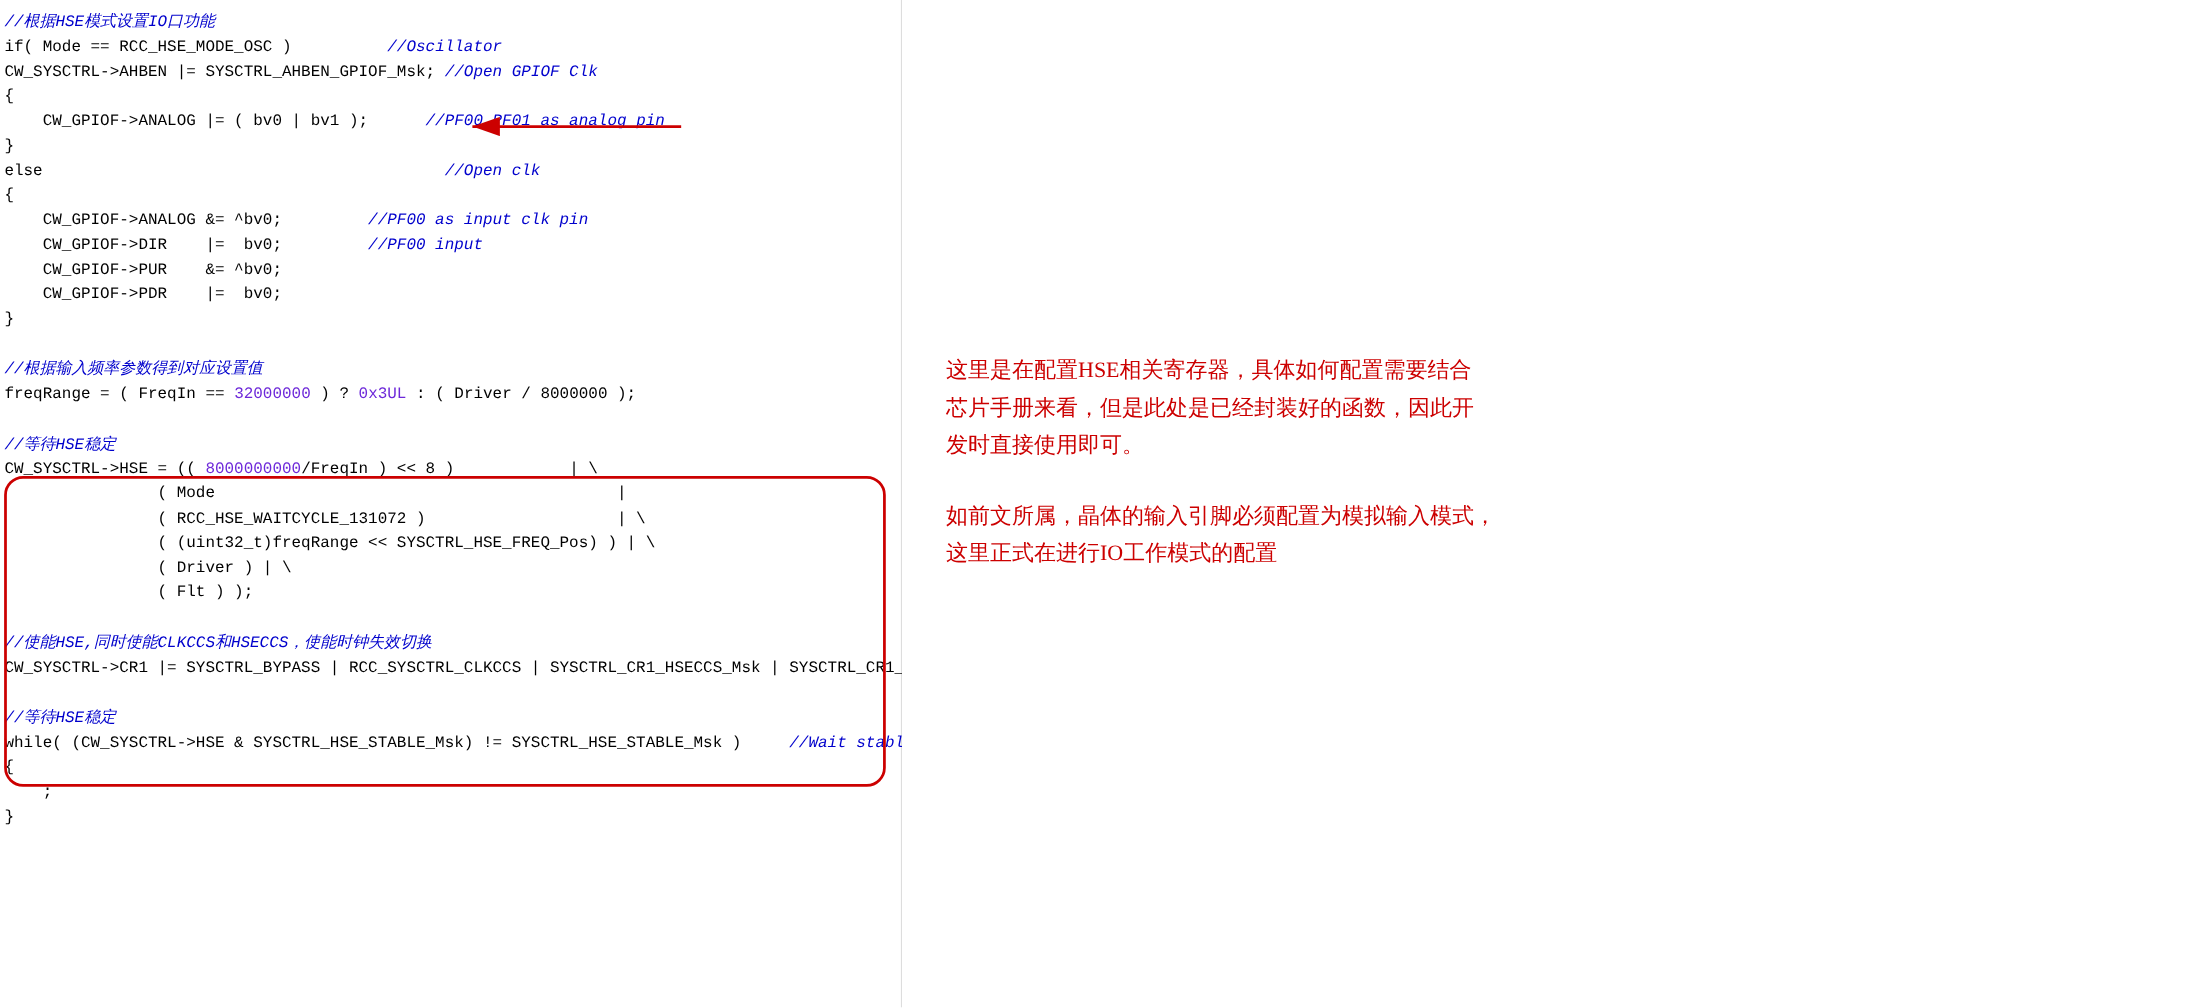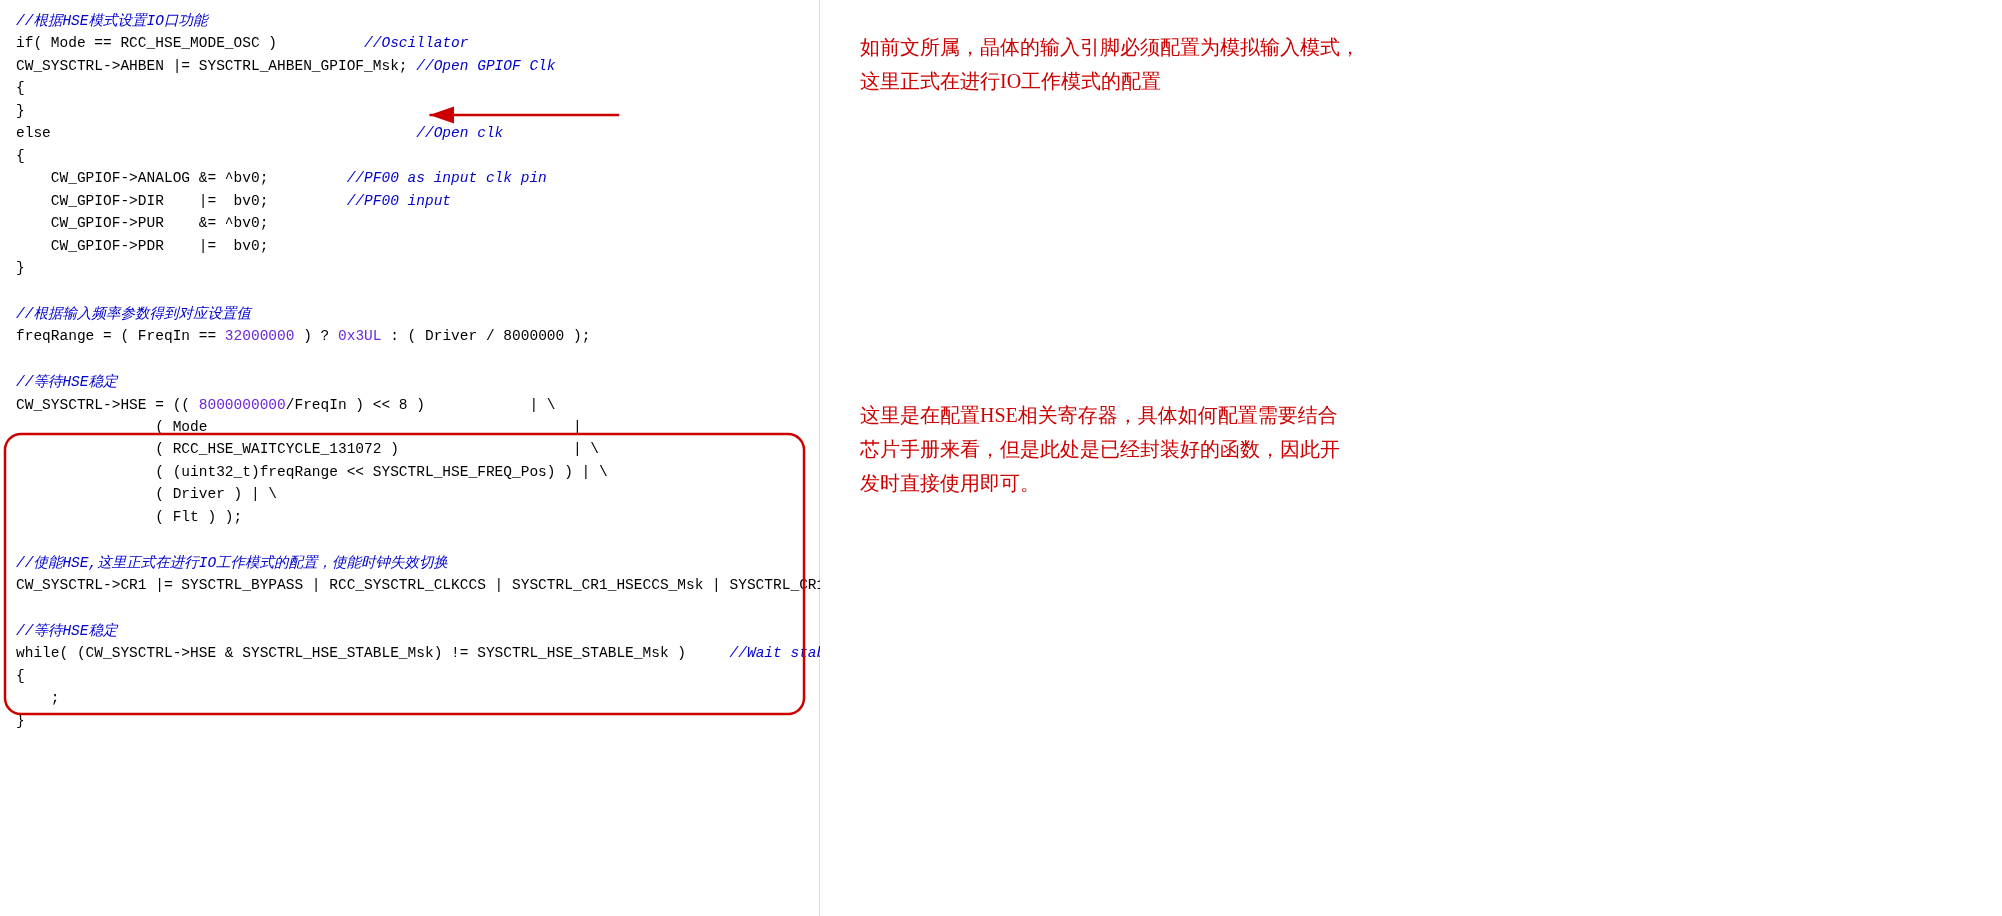--- a/index.html
+++ b/index.html
@@ -9,21 +9,21 @@
       font-size: 15px;
       width: 2002px;
       min-height: 916px;
       display: flex;
       overflow: hidden;
     }
     .code-panel {
       width: 820px;
       min-height: 916px;
       background: #ffffff;
-      padding: 10px 16px;
+      padding: 10px 4px;
       border-right: 1px solid #ddd;
       position: relative;
     }
     .annotation-panel {
       flex: 1;
       padding: 20px 40px;
       background: #ffffff;
       position: relative;
     }
     .code-line {
@@ -70,51 +70,52 @@
     <line x1="620" y1="115" x2="430" y2="115" stroke="#cc0000" stroke-width="2.5" marker-end="url(#arrowhead)"></line>
 
     <rect x="5" y="434" width="800" height="280" rx="16" ry="16" fill="none" stroke="#cc0000" stroke-width="2.5"></rect>
   </svg>
 
   <div id="code-container">
       <div class="code-line"><span class="comment-blue">//根据HSE模式设置IO口功能</span></div>
       <div class="code-line"><span class="text-black">if( Mode == RCC_HSE_MODE_OSC )          </span><span class="comment-blue">//Oscillator</span></div>
       <div class="code-line"><span class="text-black">CW_SYSCTRL-&gt;AHBEN |= SYSCTRL_AHBEN_GPIOF_Msk; </span><span class="comment-blue">//Open GPIOF Clk</span></div>
       <div class="code-line text-black">{</div>
+      <div class="code-line"><span class="text-black">    CW_GPIOF-&gt;ANALOG |= ( bv0 | bv1 );</span><span class="comment-blue">      //PF00 PF01 as analog pin</span></div>
       <div class="code-line text-black">}</div>
       <div class="code-line"><span class="text-black">else                                          </span><span class="comment-blue">//Open clk</span></div>
       <div class="code-line text-black">{</div>
       <div class="code-line"><span class="text-black">    CW_GPIOF-&gt;ANALOG &amp;= ^bv0;         </span><span class="comment-blue">//PF00 as input clk pin</span></div>
       <div class="code-line"><span class="text-black">    CW_GPIOF-&gt;DIR    |=  bv0;         </span><span class="comment-blue">//PF00 input</span></div>
       <div class="code-line text-black">    CW_GPIOF-&gt;PUR    &amp;= ^bv0;</div>
       <div class="code-line text-black">    CW_GPIOF-&gt;PDR    |=  bv0;</div>
       <div class="code-line text-black">}</div>
       <div class="empty-line"></div>
       <div class="code-line"><span class="comment-blue">//根据输入频率参数得到对应设置值</span></div>
       <div class="code-line"><span class="text-black">freqRange = ( FreqIn == </span><span class="number-green">32000000</span><span class="text-black"> ) ? </span><span class="number-green">0x3UL</span><span class="text-black"> : ( Driver / </span><span class="text-black">8000000 );</span></div>
       <div class="empty-line"></div>
       <div class="code-line"><span class="comment-blue">//等待HSE稳定</span></div>
       <div class="code-line"><span class="text-black">CW_SYSCTRL-&gt;HSE = (( </span><span class="number-green">8000000000</span><span class="text-black">/FreqIn ) &lt;&lt; 8 )            | \</span></div>
       <div class="code-line text-black">                ( Mode                                          |</div>
       <div class="code-line text-black">                ( RCC_HSE_WAITCYCLE_131072 )                    | \</div>
       <div class="code-line text-black">                ( (uint32_t)freqRange &lt;&lt; SYSCTRL_HSE_FREQ_Pos) ) | \</div>
       <div class="code-line text-black">                ( Driver ) | \</div>
       <div class="code-line text-black">                ( Flt ) );</div>
       <div class="empty-line"></div>
-      <div class="code-line"><span class="comment-blue">//使能HSE,这里正式在进行IO工作模式的配置，使能时钟失效切换</span></div>
+      <div class="code-line"><span class="comment-blue">//使能HSE,同时使能CLKCCS和HSECCS，使能时钟失效切换</span></div>
       <div class="code-line"><span class="text-black">CW_SYSCTRL-&gt;CR1 |= SYSCTRL_BYPASS | RCC_SYSCTRL_CLKCCS | SYSCTRL_CR1_HSECCS_Msk | SYSCTRL_CR1_HSEEN_Msk; </span><span class="comment-blue">//Enable HSE</span></div>
       <div class="empty-line"></div>
       <div class="code-line"><span class="comment-blue">//等待HSE稳定</span></div>
       <div class="code-line"><span class="text-black">while( (CW_SYSCTRL-&gt;HSE &amp; SYSCTRL_HSE_STABLE_Msk) != SYSCTRL_HSE_STABLE_Msk )     </span><span class="comment-blue">//Wait stable</span></div>
       <div class="code-line text-black">{</div>
       <div class="code-line text-black">    ;</div>
       <div class="code-line text-black">}</div>
     </div>
 </div>
 
 <div class="annotation-panel">
+  <div class="annotation-box" style="margin-top: 300px;">
+    <span>这里是在配置HSE相关寄存器，具体如何配置需要结合<br>芯片手册来看，但是此处是已经封装好的函数，因此开<br>发时直接使用即可。</span>
+  </div>
   <div class="annotation-box" style="margin-top: 10px;">
     <span>如前文所属，晶体的输入引脚必须配置为模拟输入模式，<br>这里正式在进行IO工作模式的配置</span>
-  </div>
-  <div class="annotation-box" style="margin-top: 300px;">
-    <span>这里是在配置HSE相关寄存器，具体如何配置需要结合<br>芯片手册来看，但是此处是已经封装好的函数，因此开<br>发时直接使用即可。</span>
   </div>
 </div>
 
 </body></html>

